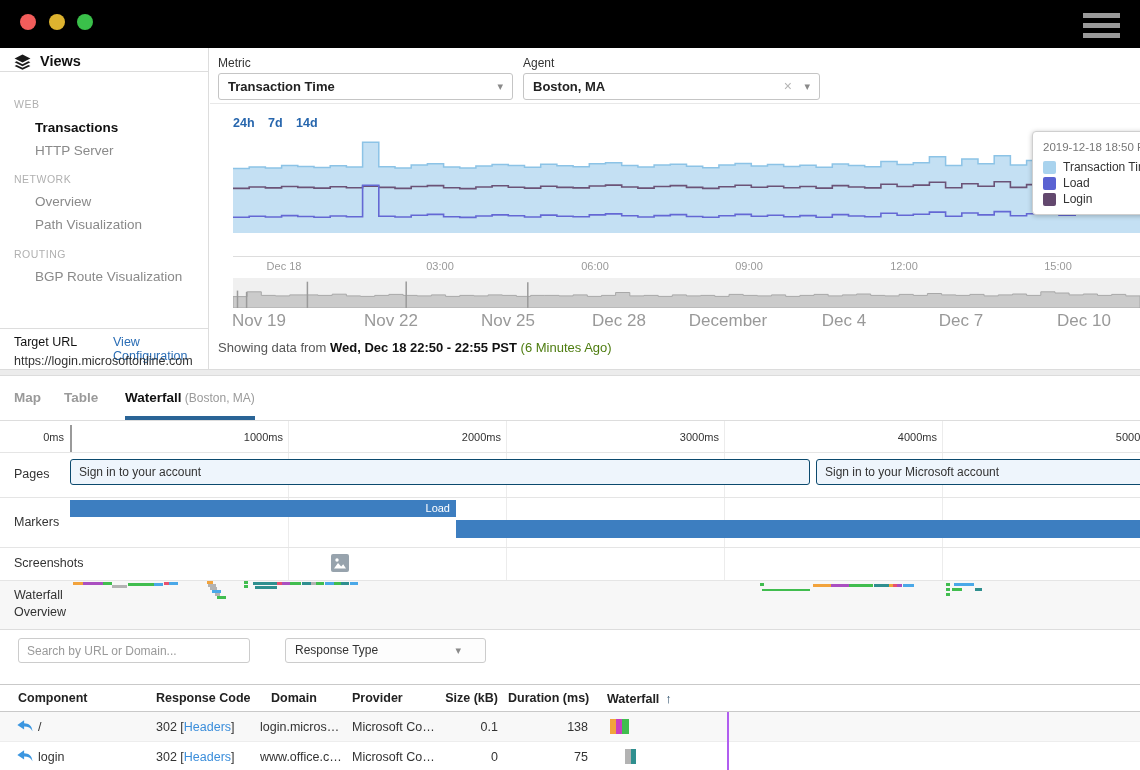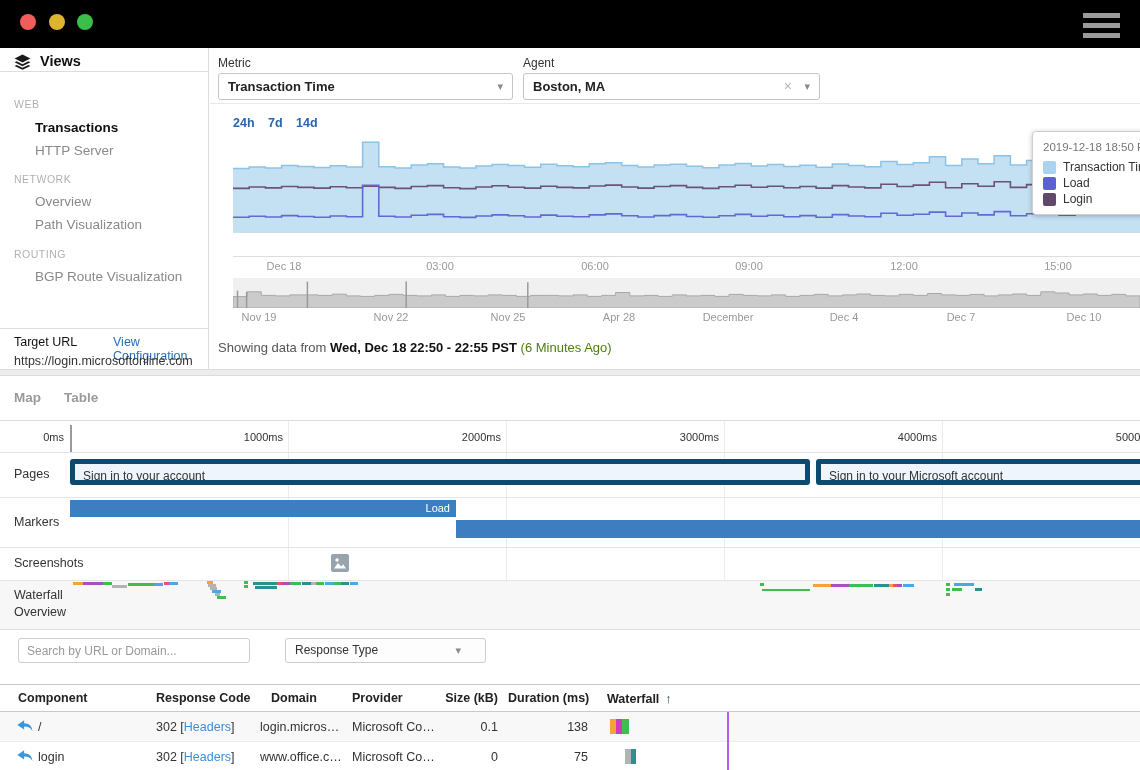--- a/index.html
+++ b/index.html
@@ -37,21 +37,21 @@
   .select .chev { position:absolute; right:9px; top:0; color:#8a8a8a; font-size:11px; font-weight:normal; }
   .select .clr { position:absolute; right:27px; top:0; color:#b5b5b5; font-size:14px; font-weight:normal; }
   .ctl-divider { position:absolute; left:210px; top:103px; width:930px; height:1px; background:#e8e8e8; }
 
   
   .trange { position:absolute; left:233px; top:116px; font-size:12.5px; font-weight:bold; color:#2766ad; }
   .trange span { margin-right:10px; cursor:pointer; }
   #main-chart-svg { position:absolute; left:233px; top:140px; }
   .x-axis-line { position:absolute; left:233px; top:256px; width:907px; height:1px; background:#ddd; }
   .xtick { position:absolute; top:260px; font-size:11px; color:#999; transform:translateX(-50%); white-space:nowrap; }
-  .btick { position:absolute; top:311px; font-size:11px; color:#999; transform:translateX(-50%); white-space:nowrap; }
+  .btick { position:absolute; top:311px; font-size:17px; color:#999; transform:translateX(-50%); white-space:nowrap; }
   #brush-svg { position:absolute; left:233px; top:278px; background:#f0f0f0; }
 
   .tooltip-card { position:absolute; left:1032px; top:131px; width:152px; height:84px; background:#fff;
                   border:1px solid #cfcfcf; border-radius:4px; box-shadow:0 1px 5px rgba(0,0,0,.25);
                   padding:9px 10px; z-index:5; }
   .tt-time { font-size:11.5px; color:#777; margin-bottom:6px; white-space:nowrap; }
   .tt-row { display:flex; align-items:center; height:16px; }
   .tt-swatch { width:13px; height:13px; border-radius:2px; margin-right:7px; flex:none; }
   .tt-lbl { font-size:12px; color:#333; white-space:nowrap; }
 
@@ -70,21 +70,21 @@
 
   
   .wf-grid { position:absolute; left:0; top:421px; width:1140px; height:209px; background:#fff; }
   .vline { position:absolute; top:0; width:1px; height:209px; background:#ececec; }
   .vline-dark { position:absolute; left:70px; top:4px; width:2px; height:27px; background:#9a9a9a; }
   .wf-axis-lbl { position:absolute; top:10px; width:75px; text-align:right; font-size:11px; color:#333; }
   .wf-row-border { position:absolute; left:0; width:1140px; height:1px; background:#e5e5e5; }
   .wf-row-label { position:absolute; left:14px; font-size:12.5px; color:#333; }
   .ov-row-bg { position:absolute; left:0; top:159px; width:1140px; height:50px; background:#f7f7f7; }
 
-  .page-box { position:absolute; top:459px; height:26px; background:#eef5fc; border:5px solid #0c4a6e;
+  .page-box { position:absolute; top:459px; height:26px; background:#eef5fc; border:1px solid #0c4a6e;
               border-radius:3px; font-size:12px; color:#333; line-height:24px; padding-left:8px;
               overflow:hidden; white-space:nowrap; cursor:pointer; z-index:2; }
   .marker-bar { position:absolute; background:#3d7ec0; color:#fff; font-size:11px; text-align:right;
                 padding-right:6px; z-index:2; cursor:pointer; }
   .shot-icon { position:absolute; left:331px; top:554px; width:18px; height:18px; background:#97a3ad;
                border-radius:2px; z-index:2; cursor:pointer; }
   .ov-seg { position:absolute; z-index:2; }
 
   
   .search-input { position:absolute; left:18px; top:638px; width:232px; height:25px; border:1px solid #ccc;
@@ -208,33 +208,34 @@
       <path d="M0 30L0.0 18.6L14.2 18.6L14.2 13.8L28.3 13.8L28.3 17.4L42.5 17.4L42.5 17.9L56.7 17.9L56.7 16.9L70.9 16.9L70.9 16.9L85.0 16.9L85.0 17.4L99.2 17.4L99.2 16.2L113.4 16.2L113.4 17.9L127.5 17.9L127.5 18.4L141.7 18.4L141.7 17.4L155.9 17.4L155.9 16.4L170.1 16.4L170.1 17.4L184.2 17.4L184.2 17.9L198.4 17.9L198.4 16.9L212.6 16.9L212.6 18.4L226.8 18.4L226.8 17.4L240.9 17.4L240.9 17.9L255.1 17.9L255.1 16.9L269.3 16.9L269.3 17.4L283.4 17.4L283.4 18.4L297.6 18.4L297.6 17.4L311.8 17.4L311.8 17.4L326.0 17.4L326.0 17.9L340.1 17.9L340.1 16.9L354.3 16.9L354.3 18.4L368.5 18.4L368.5 17.4L382.6 17.4L382.6 14.5L396.8 14.5L396.8 17.9L411.0 17.9L411.0 17.4L425.2 17.4L425.2 18.4L439.3 18.4L439.3 16.9L453.5 16.9L453.5 17.9L467.7 17.9L467.7 17.4L481.8 17.4L481.8 18.4L496.0 18.4L496.0 16.4L510.2 16.4L510.2 17.4L524.4 17.4L524.4 17.9L538.5 17.9L538.5 16.9L552.7 16.9L552.7 18.4L566.9 18.4L566.9 17.4L581.0 17.4L581.0 16.4L595.2 16.4L595.2 17.9L609.4 17.9L609.4 16.9L623.6 16.9L623.6 16.0L637.7 16.0L637.7 17.4L651.9 17.4L651.9 17.9L666.1 17.9L666.1 16.4L680.3 16.4L680.3 17.4L694.4 17.4L694.4 15.5L708.6 15.5L708.6 16.9L722.8 16.9L722.8 17.4L736.9 17.4L736.9 16.4L751.1 16.4L751.1 17.9L765.3 17.9L765.3 16.9L779.5 16.9L779.5 16.0L793.6 16.0L793.6 17.4L807.8 17.4L807.8 13.8L822.0 13.8L822.0 15.0L836.1 15.0L836.1 16.9L850.3 16.9L850.3 16.0L864.5 16.0L864.5 17.4L878.7 17.4L878.7 16.4L892.8 16.4L892.8 17.9L907.0 17.9L907 30Z" fill="#cbcbcb" stroke="#a8a8a8" stroke-width="1" stroke-linejoin="miter"></path>
       <path d="M4.5 30L4.5 12.6" fill="none" stroke="#9a9a9a" stroke-width="1.5" stroke-linejoin="miter"></path>
       <path d="M13.6 30L13.6 13.8" fill="none" stroke="#9a9a9a" stroke-width="1.5" stroke-linejoin="miter"></path>
       <path d="M74.4 30L74.4 3.7" fill="none" stroke="#9a9a9a" stroke-width="1.5" stroke-linejoin="miter"></path>
       <path d="M173.2 30L173.2 3.5" fill="none" stroke="#9a9a9a" stroke-width="1.5" stroke-linejoin="miter"></path>
       <path d="M294.8 30L294.8 4.2" fill="none" stroke="#9a9a9a" stroke-width="1.5" stroke-linejoin="miter"></path>
     </svg>
   <div class="btick" style="left:259px">Nov 19</div>
   <div class="btick" style="left:391px">Nov 22</div>
   <div class="btick" style="left:508px">Nov 25</div>
-  <div class="btick" style="left:619px">Apr 28</div>
+  <div class="btick" style="left:619px">Dec 28</div>
   <div class="btick" style="left:728px">December</div>
   <div class="btick" style="left:844px">Dec 4</div>
   <div class="btick" style="left:961px">Dec 7</div>
   <div class="btick" style="left:1084px">Dec 10</div>
 
   <div class="status-line"><span>Showing data from </span><b>Wed, Dec 18 22:50 - 22:55 PST</b><span class="ago"> (6 Minutes Ago)</span></div>
 
   <div class="gray-band"></div>
 
   <div class="tabs">
     <span class="tab" style="left:14px">Map</span>
     <span class="tab" style="left:64px">Table</span>
+    <span class="tab active" style="left:125px"><span>Waterfall</span><span class="suffix"> (Boston, MA)</span></span>
   </div>
 
   <div class="wf-grid">
     <div class="vline" style="left:288px"></div>
     <div class="vline" style="left:506px"></div>
     <div class="vline" style="left:724px"></div>
     <div class="vline" style="left:942px"></div>
     <div class="vline-dark"></div>
     <div class="wf-axis-lbl" style="left:-11px">0ms</div>
     <div class="wf-axis-lbl" style="left:208px">1000ms</div>

